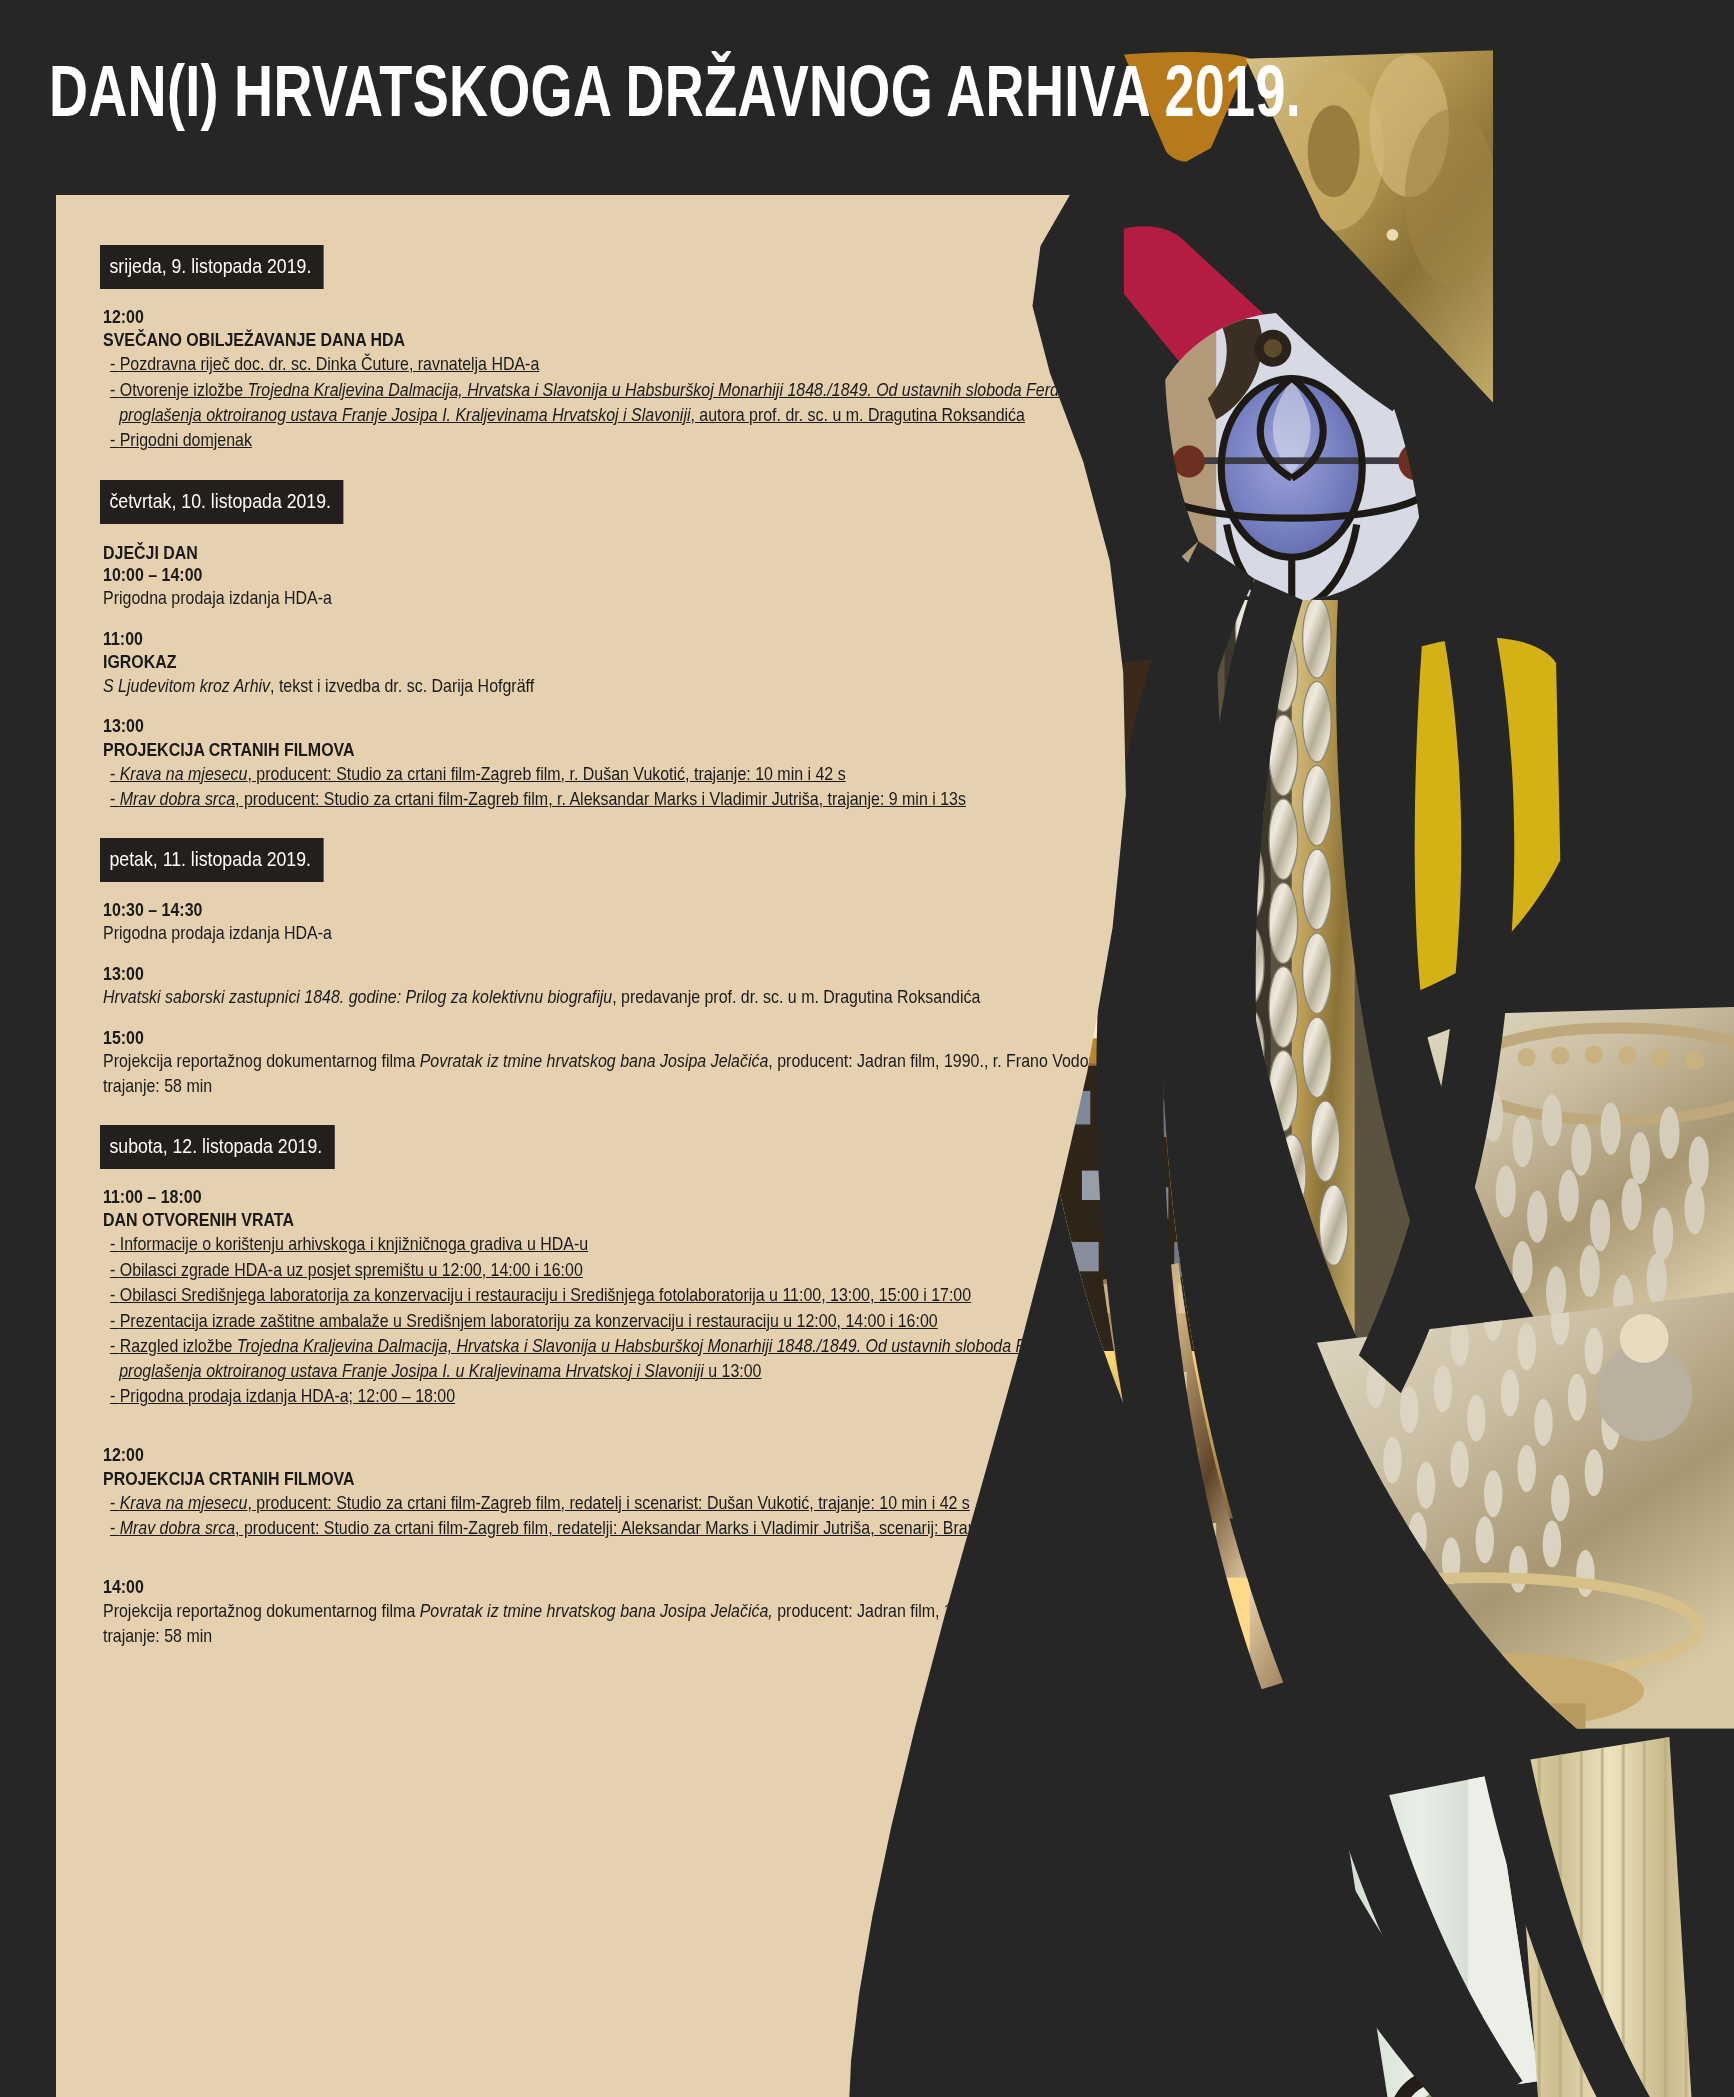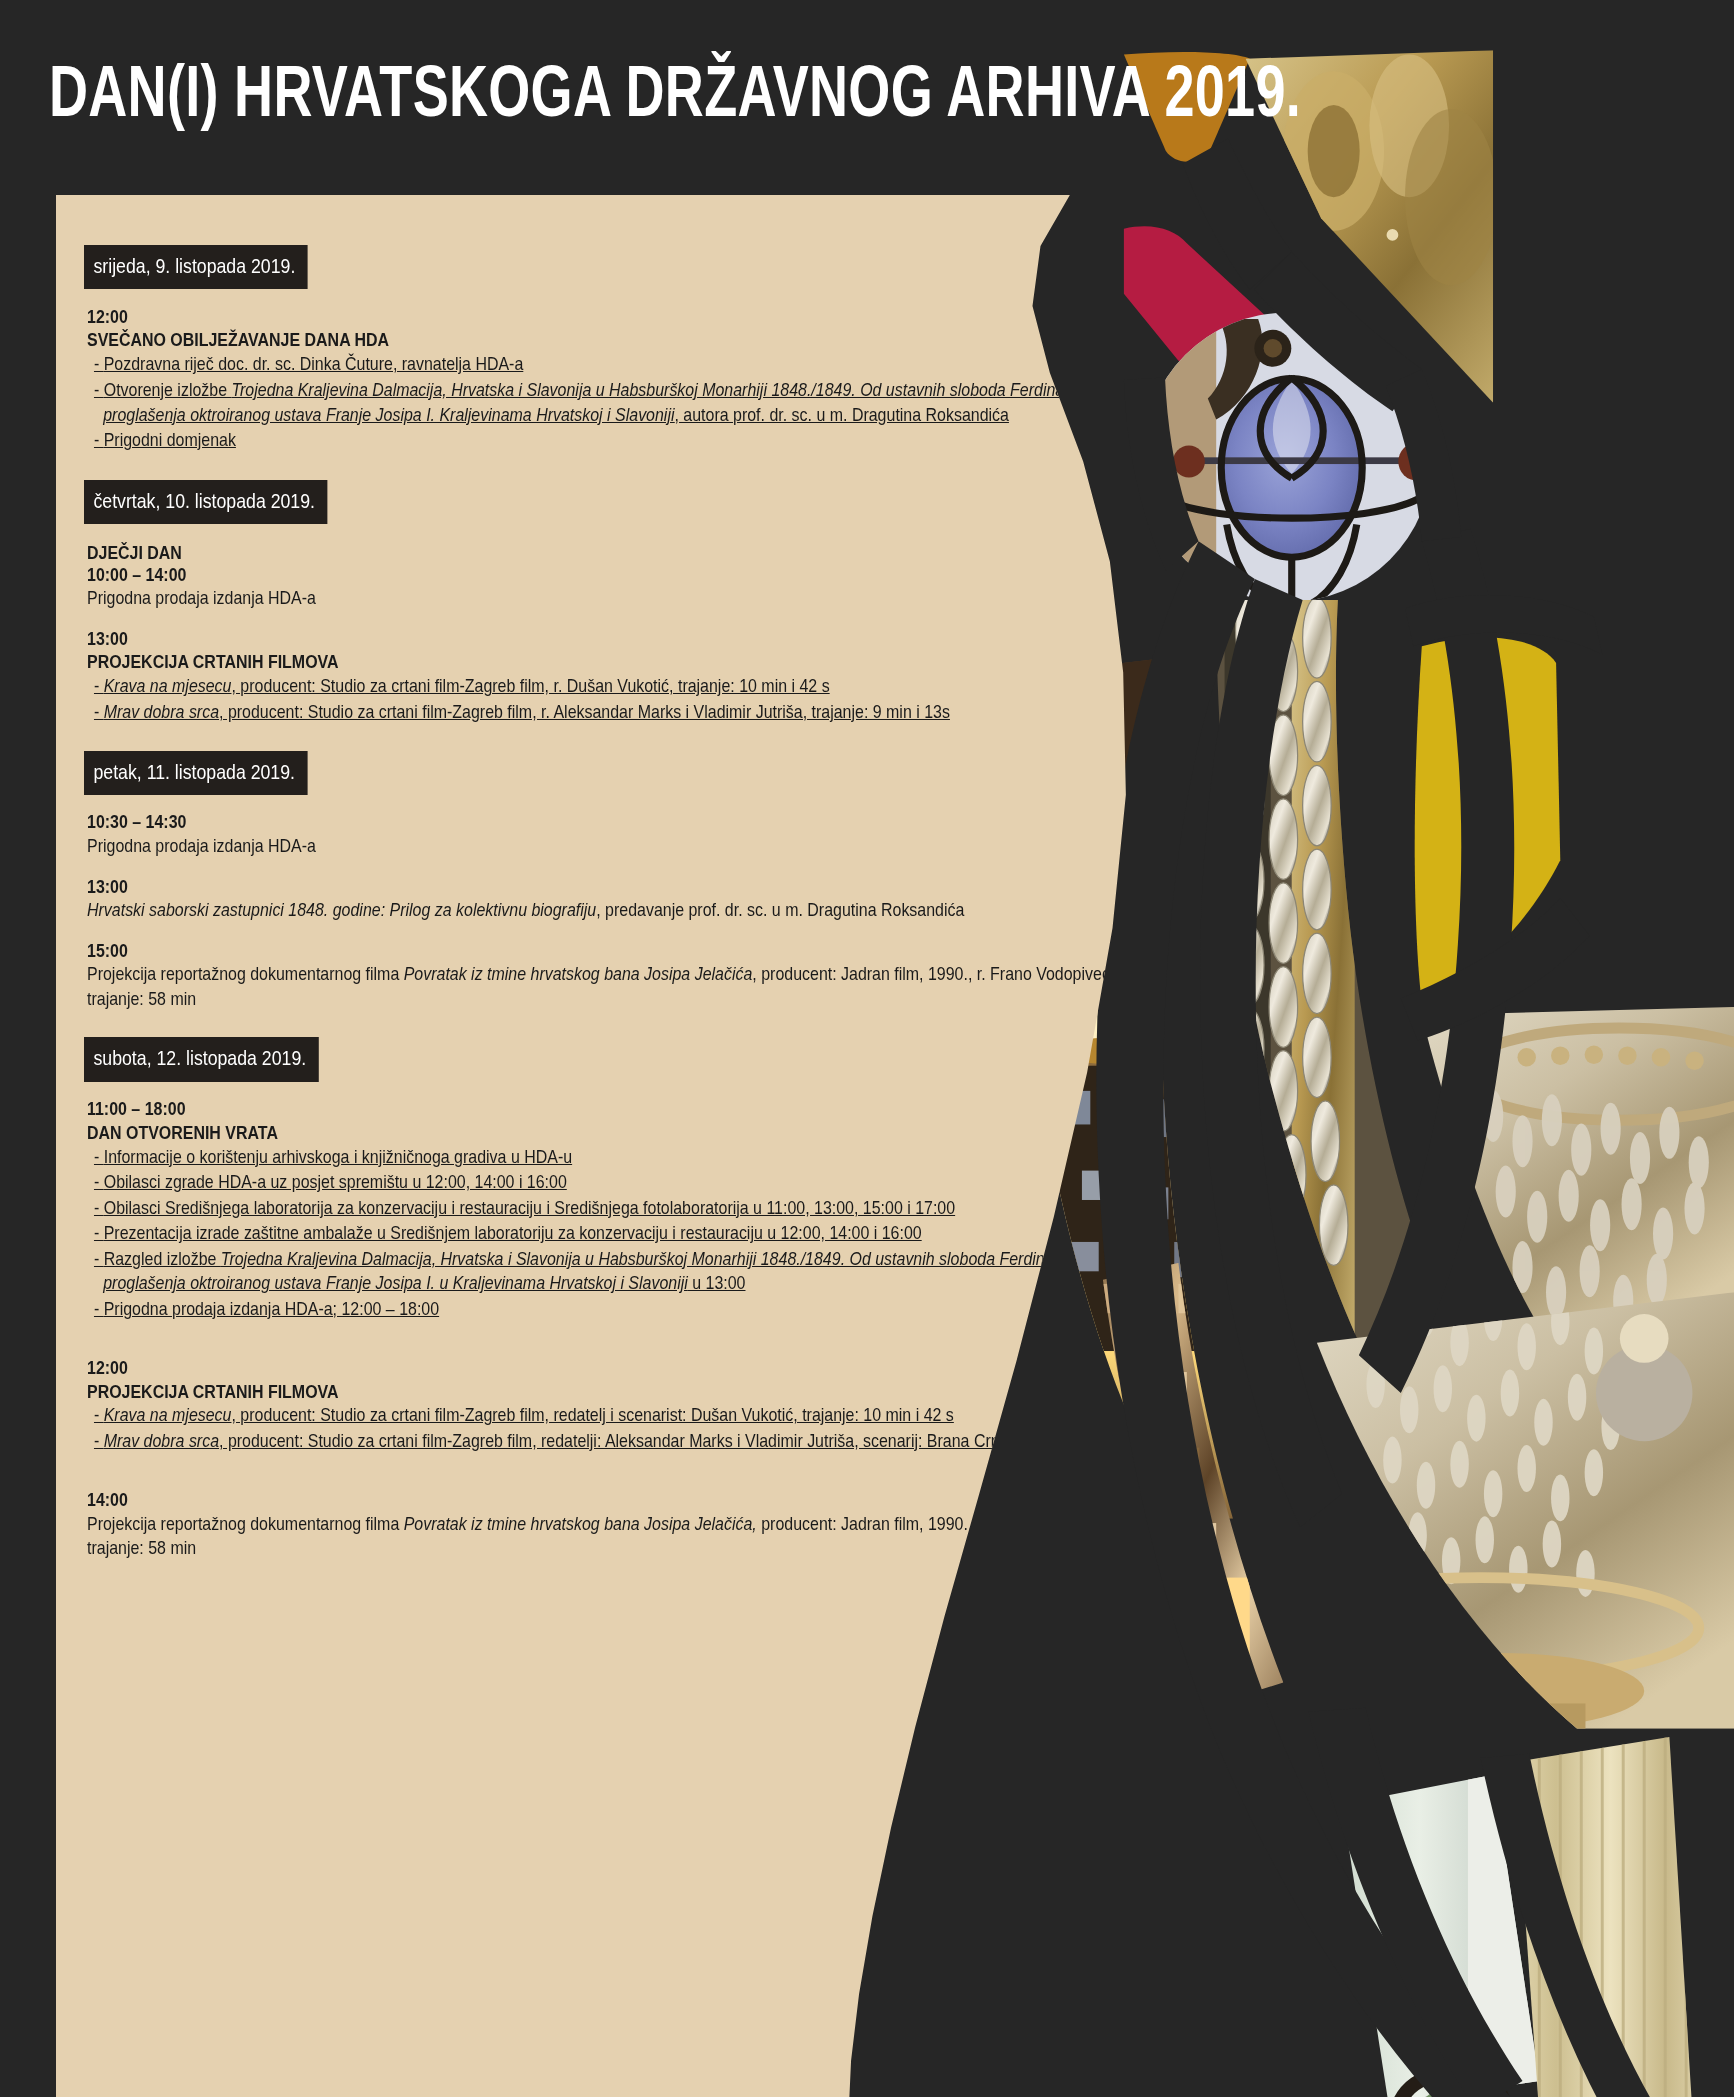--- a/index.html
+++ b/index.html
@@ -63,21 +63,21 @@
       1.2% 100%,
       0.6% 99.6%,
       0.2% 99.0%,
       0% 98.2%
     );
   }
   .panel-inner{position:absolute; inset:0;}
 
   
   .content{
-    position:absolute; left:28px; top:50px;
+    position:absolute; left:44px; top:50px;
     width:1091px;
     color:#1a1a1a;
   }
 
   .day-badge{
     display:inline-block;
     background:#231f1c;
     color:#ffffff;
     font-size:20.6px;
     line-height:1.0;
@@ -517,20 +517,25 @@
               </div>
             </div></div>
           <div style="height: 27px;"></div>
           <div class="day-block"><div class="day-badge">četvrtak, 10. listopada 2019.</div><div class="day-body">
               <div class="ev">
                 <div class="headline">DJEČJI DAN</div>
                 <div class="time">10:00 – 14:00</div>
                 <div class="para"><span>Prigodna prodaja izdanja HDA-a</span></div>
               </div>
               <div class="ev">
+                <div class="time">11:00</div>
+                <div class="headline">IGROKAZ</div>
+                <div class="para"><em>S Ljudevitom kroz Arhiv</em><span>, tekst i izvedba dr. sc. Darija Hofgräff</span></div>
+              </div>
+              <div class="ev">
                 <div class="time">13:00</div>
                 <div class="headline">PROJEKCIJA CRTANIH FILMOVA</div>
                 <ul class="bullets">
                   <li><em>Krava na mjesecu</em><span>, producent: Studio za crtani film-Zagreb film, r. Dušan Vukotić, trajanje: 10 min i 42 s</span></li>
                   <li><em>Mrav dobra srca</em><span>, producent: Studio za crtani film-Zagreb film, r. Aleksandar Marks i Vladimir Jutriša, trajanje: 9 min i 13s</span></li>
                 </ul>
               </div>
             </div></div>
           <div style="height: 26px;"></div>
           <div class="day-block"><div class="day-badge">petak, 11. listopada 2019.</div><div class="day-body">

